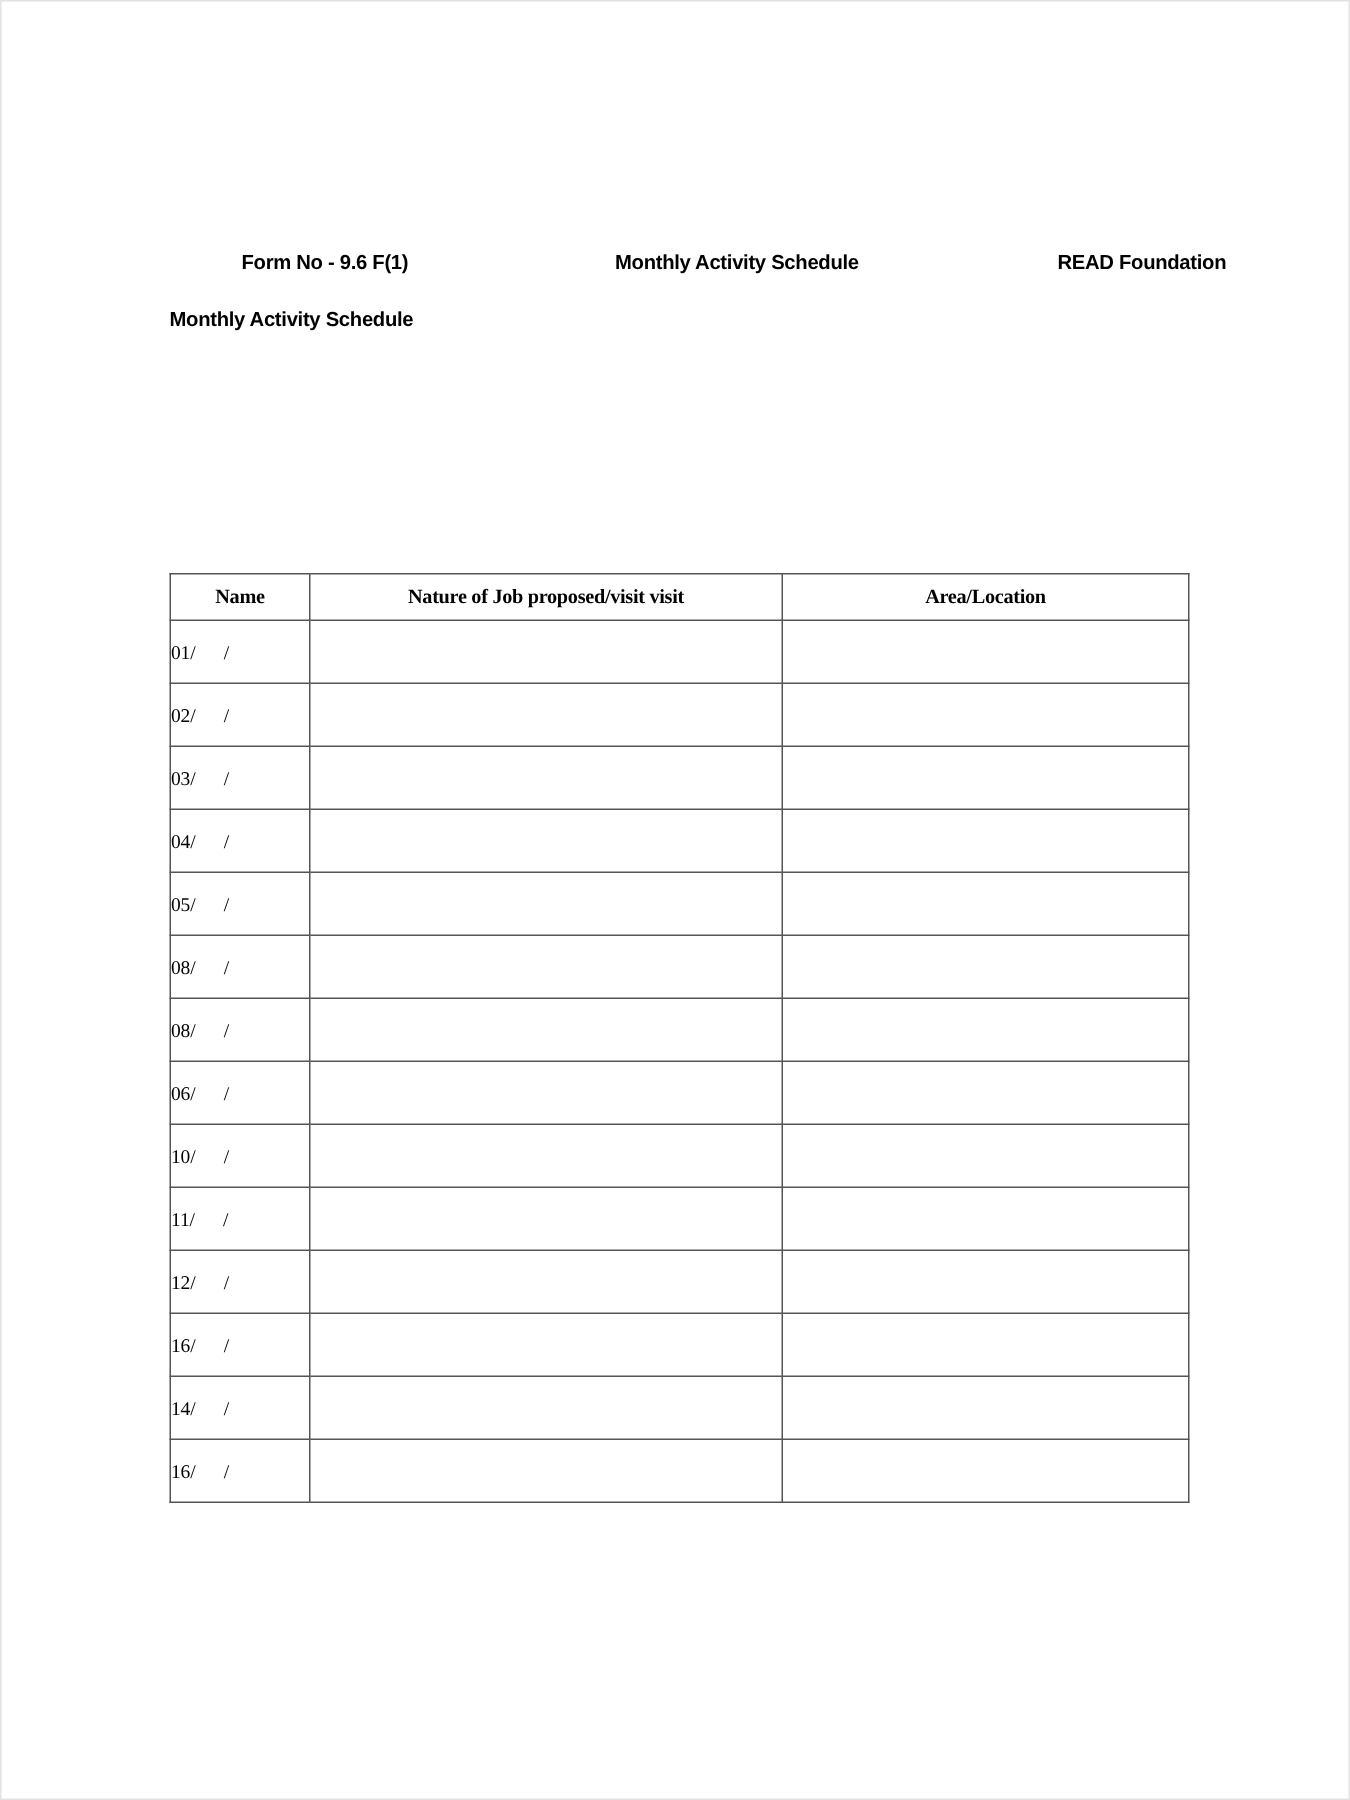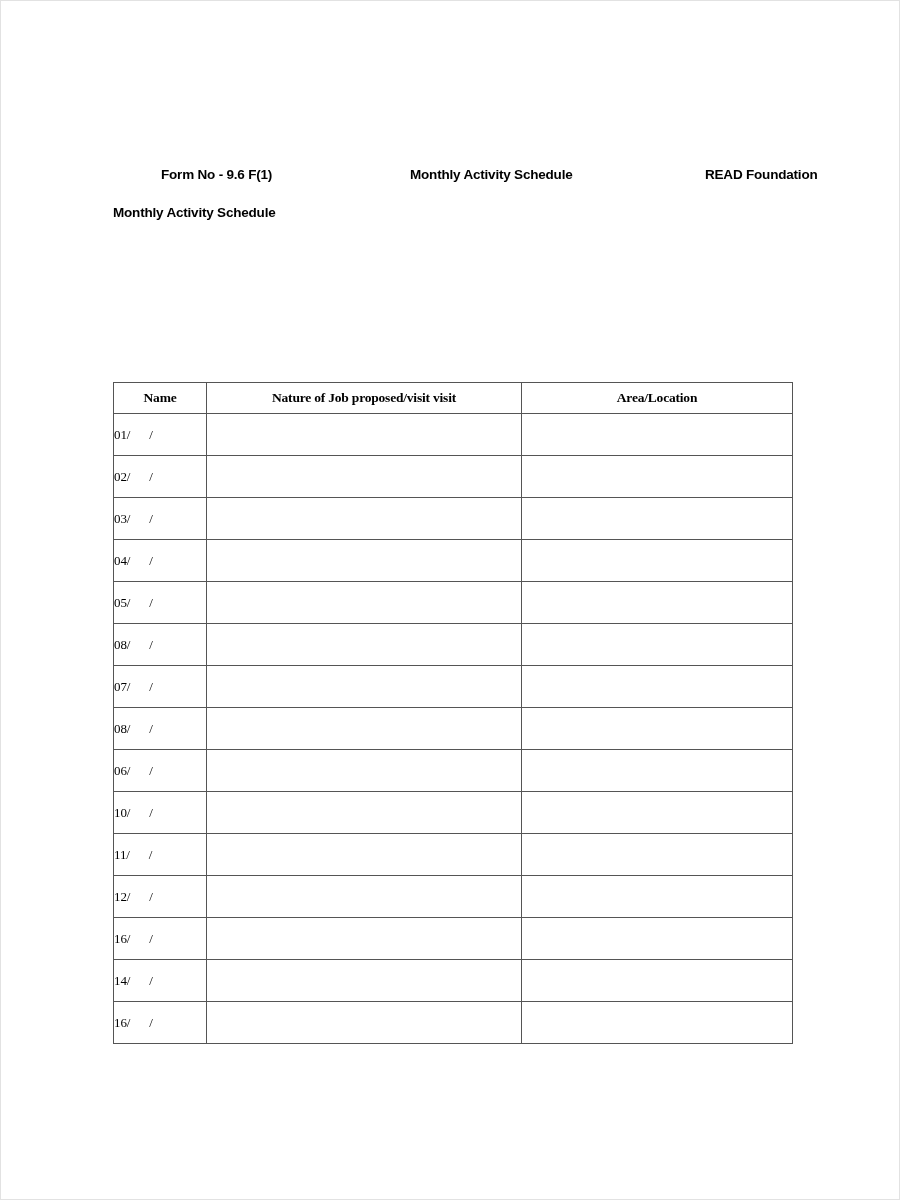--- a/index.html
+++ b/index.html
@@ -209,25 +209,20 @@
           <td class="date-cell">05/      /</td>
           <td></td>
           <td></td>
         </tr>
         <tr>
           <td class="date-cell">08/      /</td>
           <td></td>
           <td></td>
         </tr>
         <tr>
-          <td class="date-cell">07/      /</td>
-          <td></td>
-          <td></td>
-        </tr>
-        <tr>
           <td class="date-cell">08/      /</td>
           <td></td>
           <td></td>
         </tr>
         <tr>
           <td class="date-cell">06/      /</td>
           <td></td>
           <td></td>
         </tr>
         <tr>

